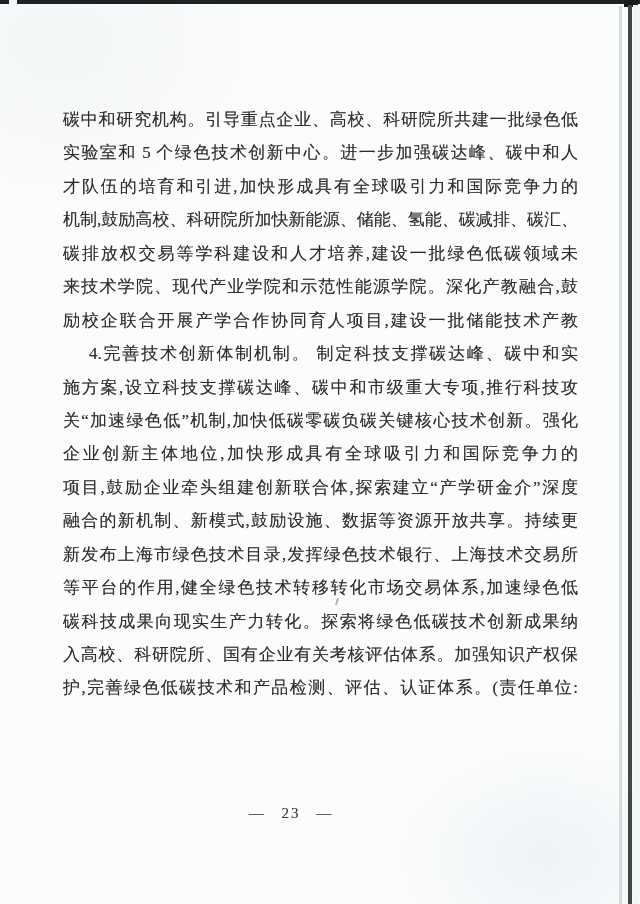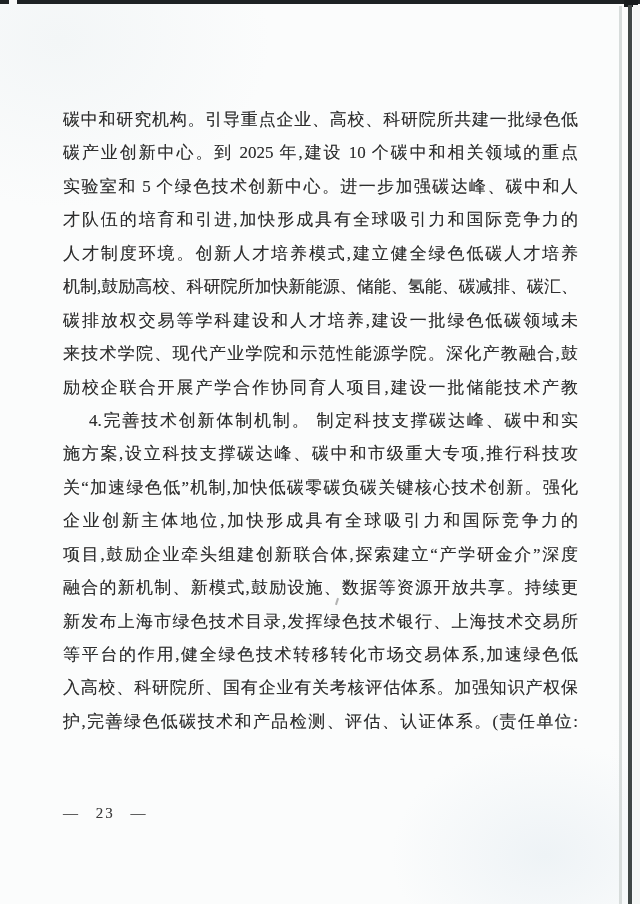--- a/index.html
+++ b/index.html
@@ -88,21 +88,21 @@
     height: 7px;
     background: #8a8a8a;
     opacity: 0.65;
     transform: rotate(18deg);
   }
   .page-number {
     position: absolute;
     top: 805px;
     left: 63px;
     width: 456px;
-    text-align: left;
+    text-align: center;
     font-size: 15px;
     color: #3a3a3a;
     letter-spacing: 2px;
     word-spacing: 10px;
     text-shadow: 0 0 0.5px rgba(58,58,58,0.4);
   }
 </style>
 </head>
 <body>
 
@@ -110,38 +110,37 @@
 
   <div class="top-edge"></div>
   <div class="top-corner"></div>
   <div class="right-edge-light"></div>
   <div class="right-edge-dark"></div>
   <div class="right-outer-strip"></div>
 
   <div class="text-block">
     <div>
       <div class="line j">碳中和研究机构。引导重点企业、高校、科研院所共建一批绿色低</div>
-      <div class="line j">碳产业创新中心。到 2025 年,建设 10 个碳中和相关领域的重点</div>
       <div class="line j">实验室和 5 个绿色技术创新中心。进一步加强碳达峰、碳中和人</div>
       <div class="line j">才队伍的培育和引进,加快形成具有全球吸引力和国际竞争力的</div>
-      <div class="line j">人才制度环境。创新人才培养模式,建立健全绿色低碳人才培养</div>
       <div class="line j">机制,鼓励高校、科研院所加快新能源、储能、氢能、碳减排、碳汇、</div>
       <div class="line j">碳排放权交易等学科建设和人才培养,建设一批绿色低碳领域未</div>
       <div class="line j">来技术学院、现代产业学院和示范性能源学院。深化产教融合,鼓</div>
       <div class="line j">励校企联合开展产学合作协同育人项目,建设一批储能技术产教</div>
     </div>
     <div>
       <div class="line j indent">4.完善技术创新体制机制。 制定科技支撑碳达峰、碳中和实</div>
       <div class="line j">施方案,设立科技支撑碳达峰、碳中和市级重大专项,推行科技攻</div>
       <div class="line j">关“加速绿色低”机制,加快低碳零碳负碳关键核心技术创新。强化</div>
       <div class="line j">企业创新主体地位,加快形成具有全球吸引力和国际竞争力的</div>
       <div class="line j">项目,鼓励企业牵头组建创新联合体,探索建立“产学研金介”深度</div>
       <div class="line j">融合的新机制、新模式,鼓励设施、数据等资源开放共享。持续更</div>
       <div class="line j">新发布上海市绿色技术目录,发挥绿色技术银行、上海技术交易所</div>
       <div class="line j">等平台的作用,健全绿色技术转移转化市场交易体系,加速绿色低</div>
+      <div class="line j">碳科技成果向现实生产力转化。探索将绿色低碳技术创新成果纳</div>
       <div class="line j">入高校、科研院所、国有企业有关考核评估体系。加强知识产权保</div>
       <div class="line j">护,完善绿色低碳技术和产品检测、评估、认证体系。(责任单位:</div>
     </div>
   </div>
 
   <div class="scan-artifact-mark"></div>
 
   <div class="page-number">— 23 —</div>
 
 </div>

